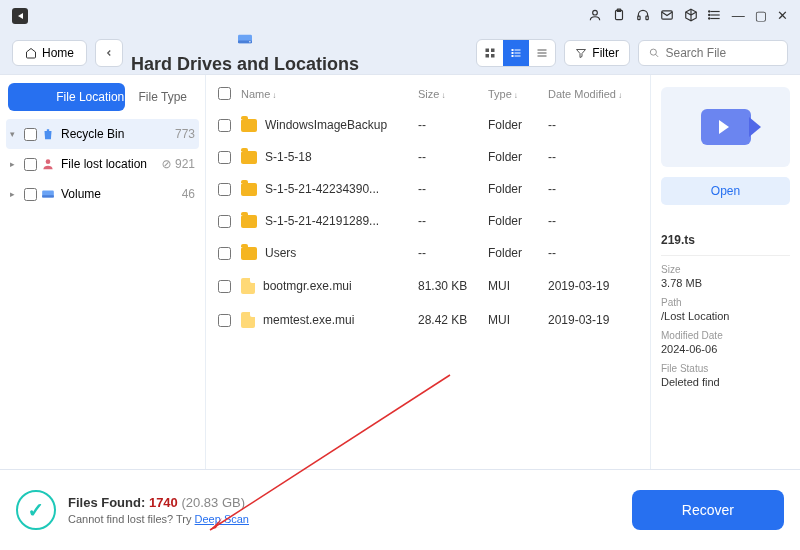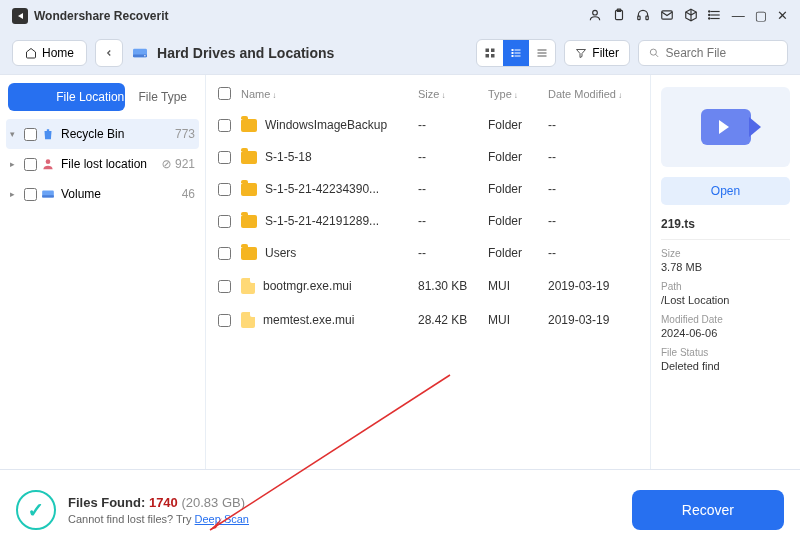--- a/index.html
+++ b/index.html
@@ -8,21 +8,21 @@
 .titlebar { display: flex; align-items: center; padding: 6px 12px; height: 32px; }
 .titlebar .logo { width: 16px; height: 16px; background: #333; border-radius: 3px; display: flex; align-items: center; justify-content: center; margin-right: 6px; }
 .titlebar .logo::before { content: ''; border-right: 5px solid #fff; border-top: 3px solid transparent; border-bottom: 3px solid transparent; }
 .titlebar .title { font-size: 12px; font-weight: 600; color: #333; }
 .titlebar .win-controls { margin-left: auto; display: flex; gap: 10px; }
 .titlebar .win-controls span { font-size: 13px; color: #333; cursor: pointer; }
 
 .toolbar { display: flex; align-items: center; padding: 6px 12px; gap: 8px; height: 42px; }
 .home-btn { background: #fff; border: 1px solid #d0d7e2; border-radius: 6px; padding: 5px 12px; font-size: 12px; display: flex; align-items: center; gap: 5px; cursor: pointer; }
 .back-btn { background: #fff; border: 1px solid #d0d7e2; border-radius: 6px; width: 28px; height: 28px; display: flex; align-items: center; justify-content: center; cursor: pointer; }
-.breadcrumb { display: flex; align-items: center; gap: 8px; font-size: 14px; font-weight: 600; color: #333; }
+.breadcrumb { display: flex; align-items: center; gap: 8px; font-size: 18px; font-weight: 600; color: #333; flex-direction: column; }
 .disk-icon { width: 18px; height: 14px; display: inline-block; }
 .view-group { display: flex; background: #fff; border: 1px solid #d0d7e2; border-radius: 6px; overflow: hidden; margin-left: auto; }
 .view-btn { width: 26px; height: 26px; display: flex; align-items: center; justify-content: center; cursor: pointer; font-size: 13px; color: #555; }
 .view-btn.active { background: #2770f0; color: #fff; }
 .filter-btn { background: #fff; border: 1px solid #d0d7e2; border-radius: 6px; padding: 5px 10px; font-size: 12px; display: flex; align-items: center; gap: 5px; cursor: pointer; }
 .search-box { background: #fff; border: 1px solid #d0d7e2; border-radius: 6px; padding: 5px 10px; display: flex; align-items: center; gap: 6px; width: 150px; }
 .search-box input { border: none; outline: none; font-size: 12px; width: 100%; }
 
 .main { display: flex; height: 396px; background: #fff; margin: 0; border-top: 1px solid #e0e6f0; border-bottom: 1px solid #e0e6f0; position: relative; }
 .sidebar { width: 206px; border-right: 1px solid #e8eef5; display: flex; flex-direction: column; }
@@ -51,21 +51,21 @@
 .folder-icon::before { content: ''; position: absolute; top: -3px; left: 0; width: 7px; height: 3px; background: #f5b521; border-radius: 2px 2px 0 0; }
 .file-icon { width: 14px; height: 16px; background: #ffd977; border-radius: 2px; margin-right: 8px; position: relative; }
 .file-icon::before { content: ''; position: absolute; top: 0; right: 0; width: 5px; height: 5px; background: #fff; border-bottom-left-radius: 2px; }
 .sort-arr { font-size: 8px; margin-left: 2px; }
 
 .preview { width: 150px; border-left: 1px solid #e8eef5; padding: 12px 10px; font-size: 11px; color: #555; }
 .preview-thumb { width: 100%; height: 80px; background: #eef3fb; border-radius: 6px; display: flex; align-items: center; justify-content: center; margin-bottom: 10px; }
 .video-icon { width: 50px; height: 36px; background: #6b85f0; border-radius: 6px; position: relative; }
 .video-icon::after { content: ''; position: absolute; right: -10px; top: 8px; width: 0; height: 0; border-left: 12px solid #5168e8; border-top: 10px solid transparent; border-bottom: 10px solid transparent; }
 .video-icon .play { position: absolute; left: 18px; top: 11px; border-left: 10px solid #fff; border-top: 7px solid transparent; border-bottom: 7px solid transparent; }
-.open-btn { width: 100%; background: #e5effd; color: #2770f0; border: none; border-radius: 5px; padding: 7px 0; font-size: 12px; font-weight: 500; cursor: pointer; margin-bottom: 12px; }
+.open-btn { width: 100%; background: #e5effd; color: #2770f0; border: none; border-radius: 5px; padding: 7px 0; font-size: 12px; font-weight: 500; cursor: pointer; margin-bottom: 28px; }
 .preview .fname { font-size: 12px; font-weight: 600; color: #333; padding-bottom: 8px; border-bottom: 1px solid #eee; margin-bottom: 8px; }
 .preview .meta-label { font-size: 10px; color: #999; margin-top: 8px; }
 .preview .meta-val { font-size: 11px; color: #333; font-weight: 500; margin-top: 2px; }
 
 .footer { display: flex; align-items: center; padding: 10px 16px; height: 80px; background: #fff; }
 .tick-circle { width: 40px; height: 40px; border: 2px solid #1ec8b8; border-radius: 50%; display: flex; align-items: center; justify-content: center; margin-right: 12px; }
 .tick { color: #1ec8b8; font-size: 20px; font-weight: bold; }
 .found-text { font-size: 13px; font-weight: 700; color: #333; }
 .found-text .count-num { color: #b91c1c; }
 .found-text .size-num { color: #888; font-weight: 400; }
@@ -73,21 +73,20 @@
 .hint a { color: #2770f0; text-decoration: underline; cursor: pointer; }
 .recover-btn { margin-left: auto; background: #2770f0; color: #fff; border: none; border-radius: 8px; padding: 12px 50px; font-size: 14px; font-weight: 500; cursor: pointer; }
 
 .arrow-annotation { position: absolute; pointer-events: none; z-index: 100; }
 </style>
 </head>
 <body>
 
 <div class="titlebar">
   <div class="logo"></div>
-  <div class="title">Wondershare Recoverit</div>
   <div class="win-controls">
     <span>
       <svg width="14" height="14" viewBox="0 0 24 24" fill="none" stroke="#333" stroke-width="2">
           <circle cx="12" cy="8" r="4"></circle>
           <path d="M4 21c0-4 4-6 8-6s8 2 8 6"></path>
         </svg>
     </span>
     <span>
       <svg width="14" height="14" viewBox="0 0 24 24" fill="none" stroke="#333" stroke-width="2">
           <rect x="6" y="4" width="12" height="16" rx="2"></rect>

